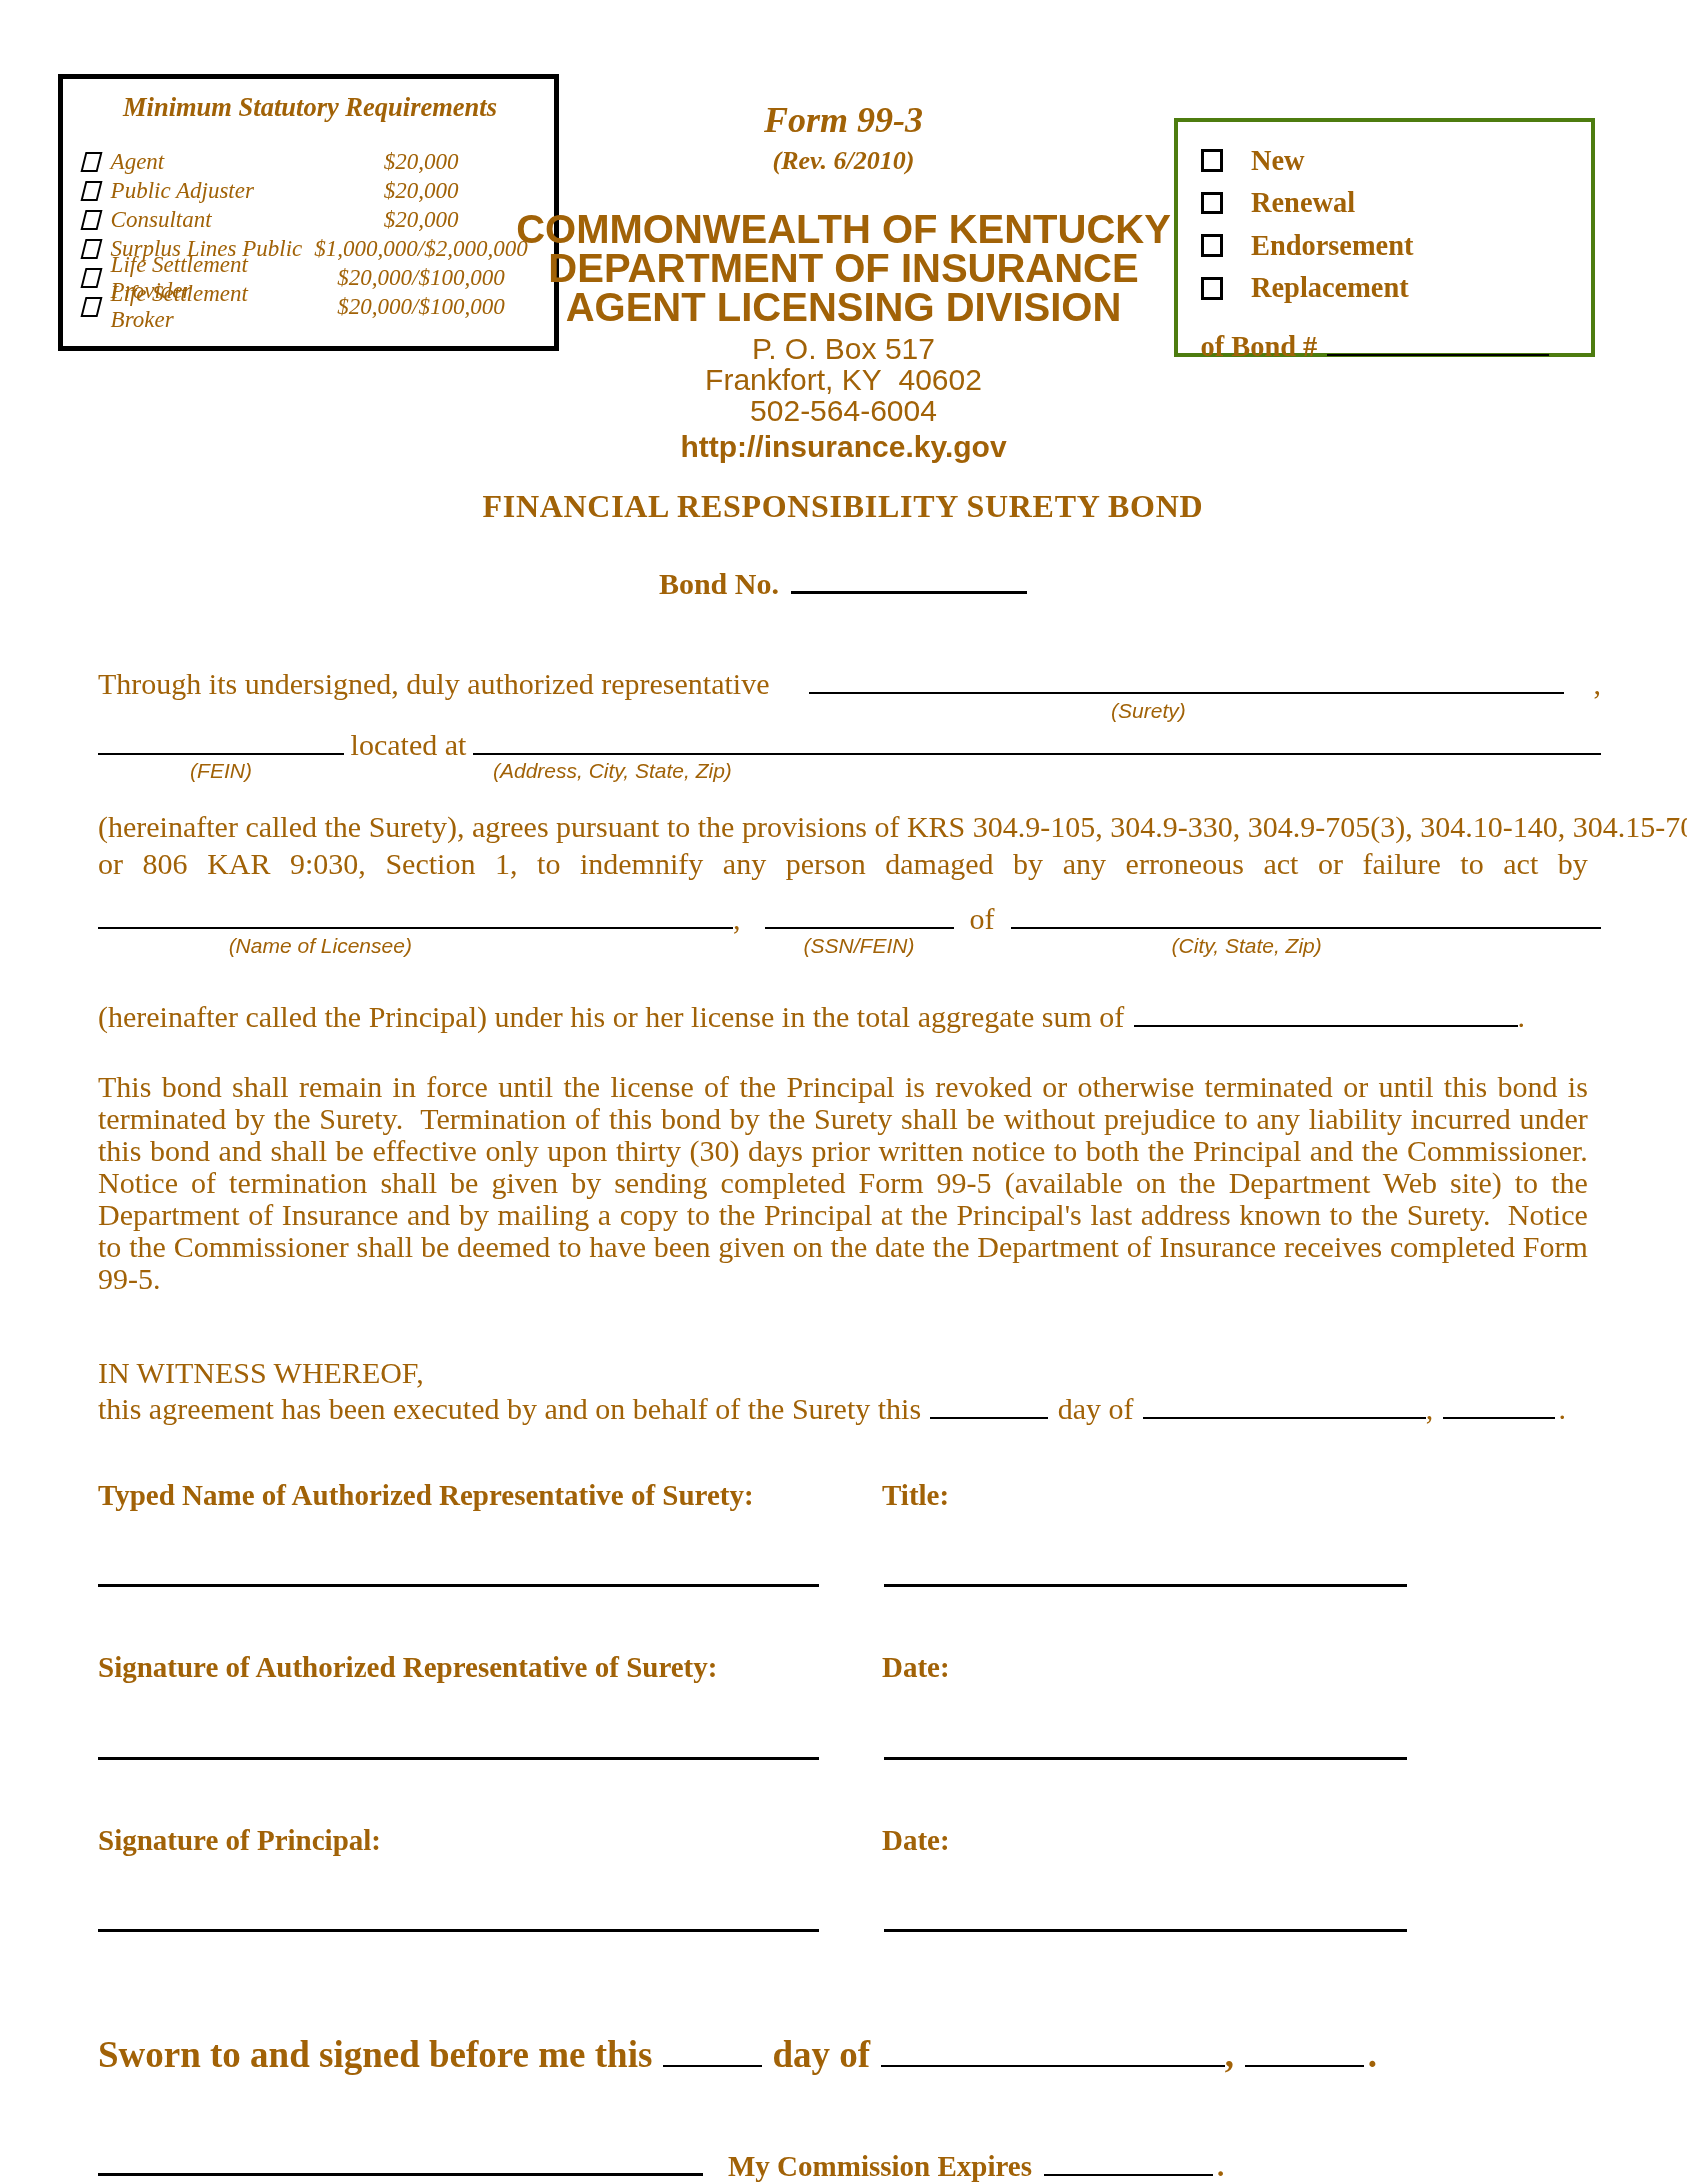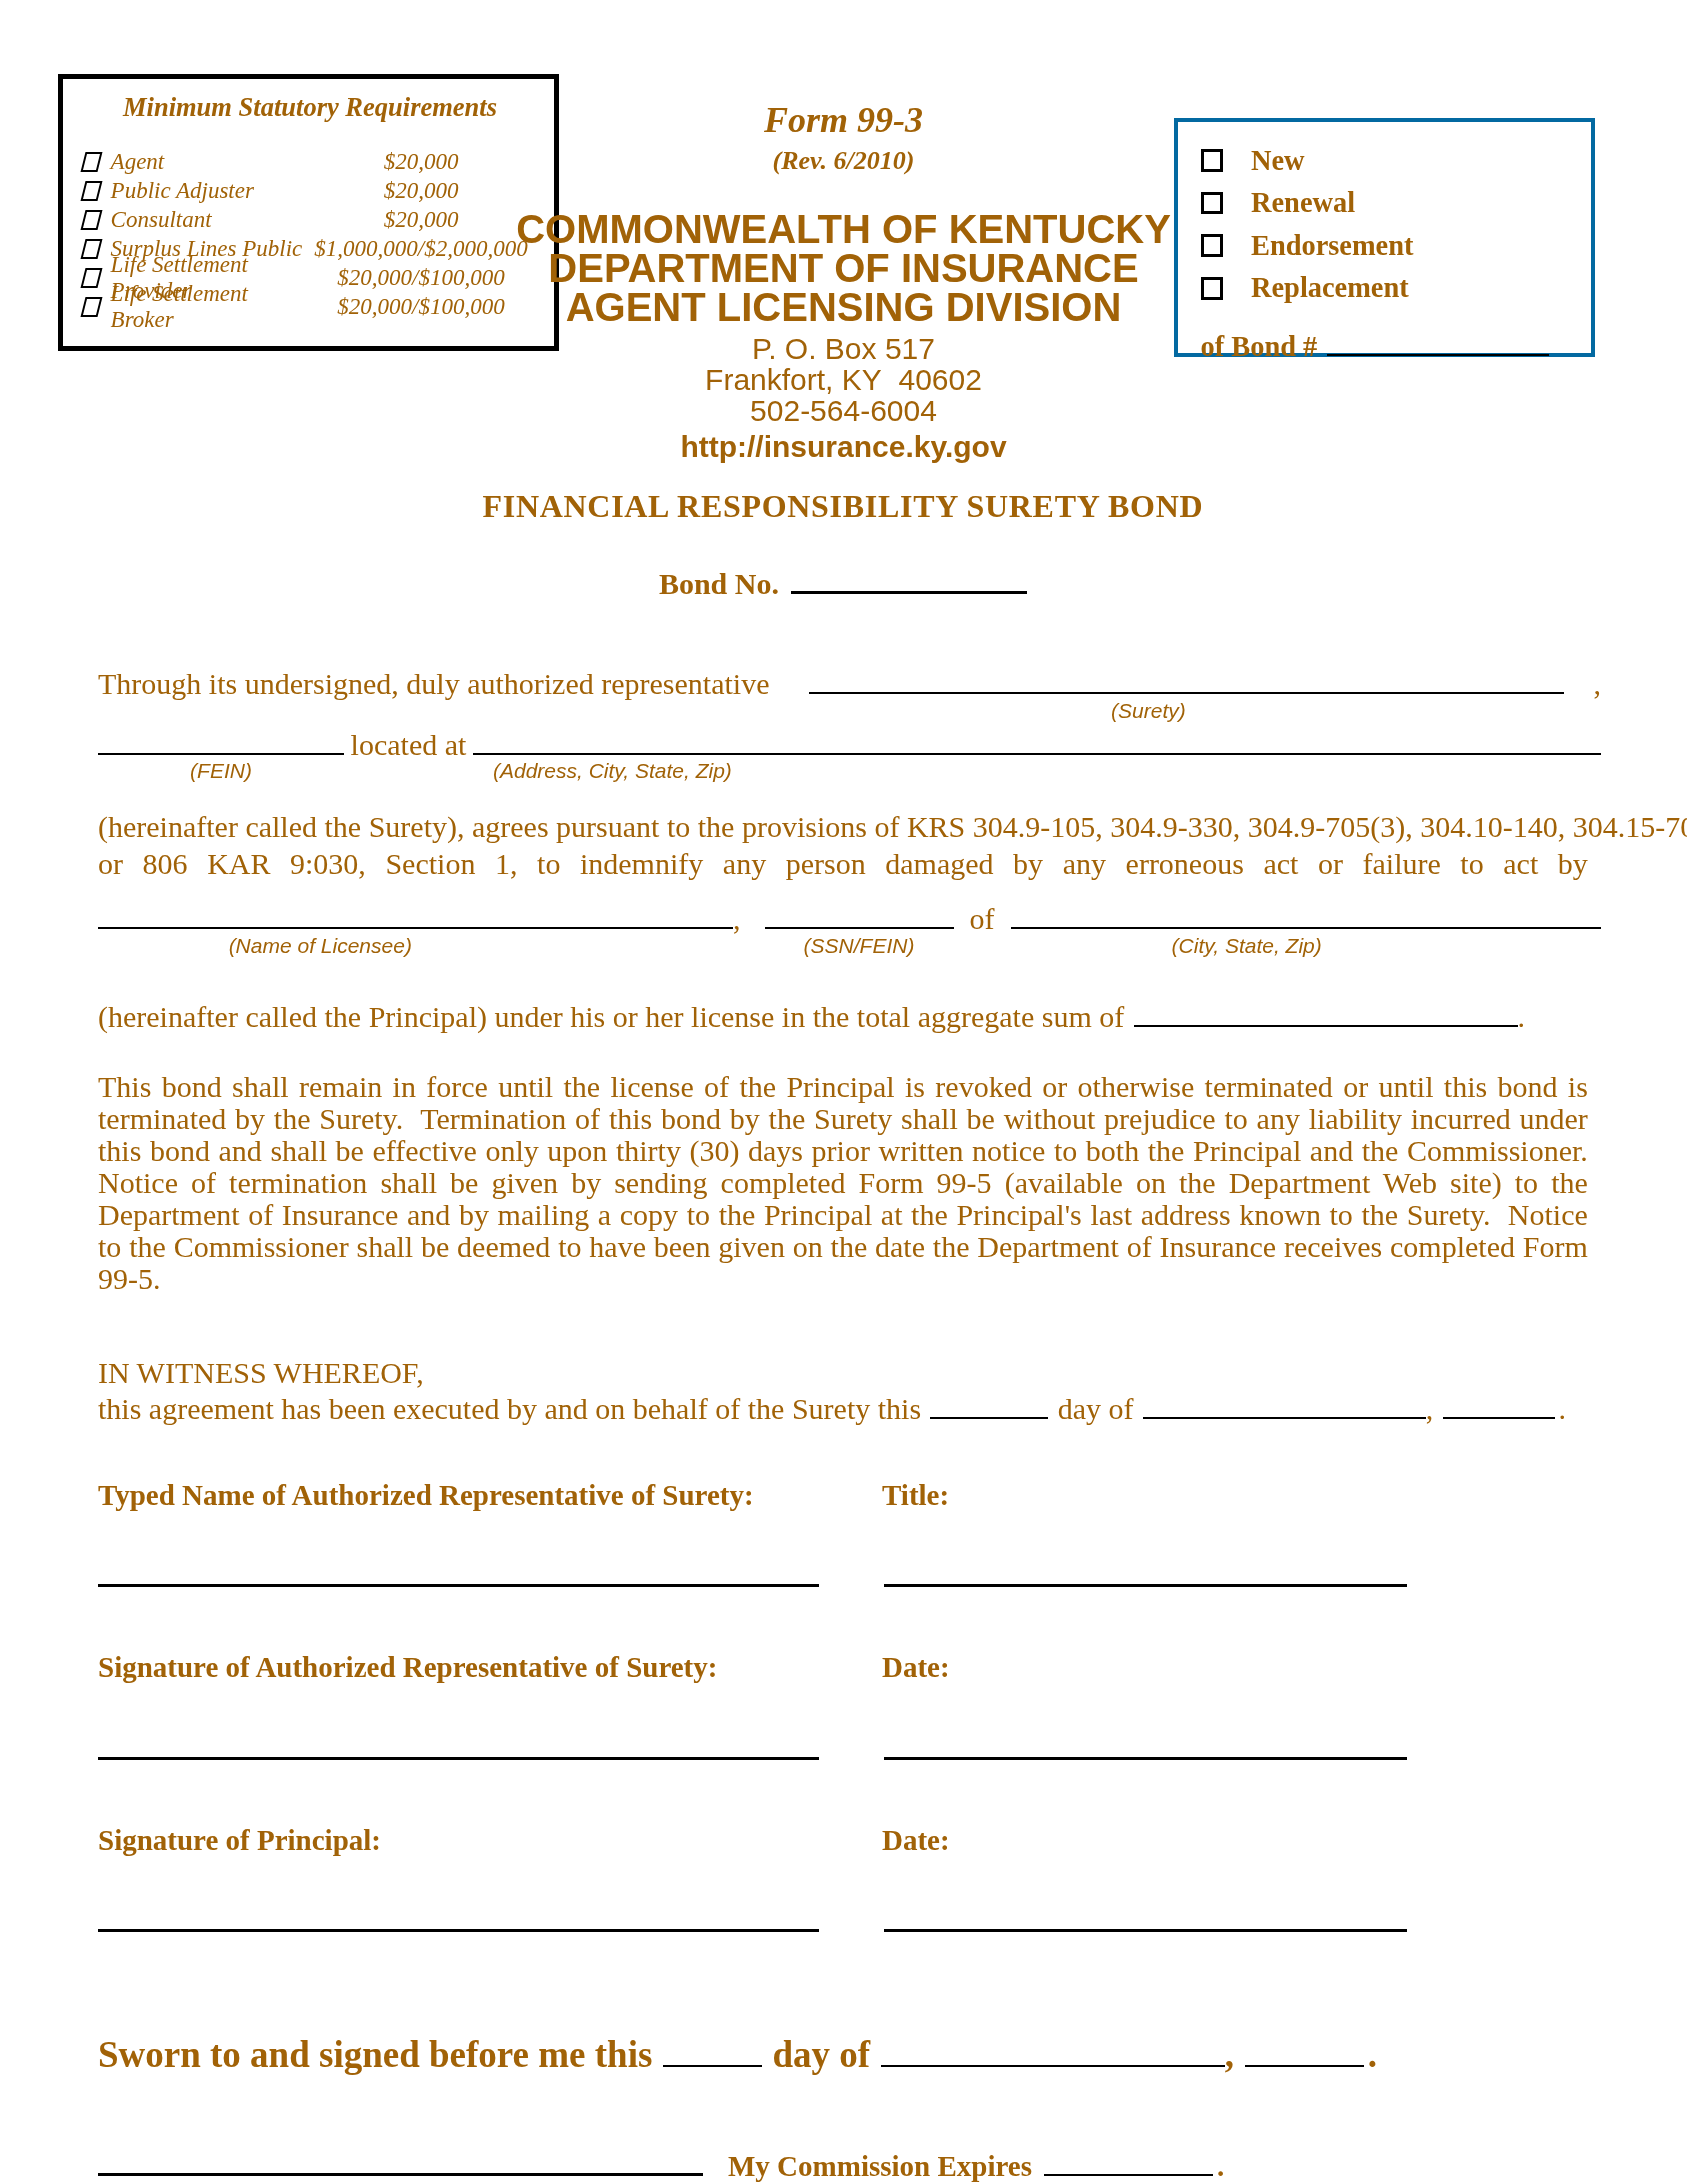--- a/index.html
+++ b/index.html
@@ -62,21 +62,21 @@
   }
   .web-line {
     font-family:"Liberation Sans", sans-serif;
     font-weight:bold; font-size:30px; margin-top:4.6px;
   }
 
   
   .type-box {
     position:absolute; left:1174px; top:118px;
     width:421px; height:239px;
-    border:4px solid #0369a1;
+    border:4px solid #4d7c0f;
     padding:22.5px 13.2px 0 22.5px;
     font-weight:bold; font-size:28.4px;
   }
   .type-row { display:flex; align-items:center; margin-bottom:10.6px; }
   .sqbox {
     display:inline-block;
     width:22.5px; height:22.5px;
     border:3.3px solid #000;
     margin-right:28px;
     flex:0 0 auto;

